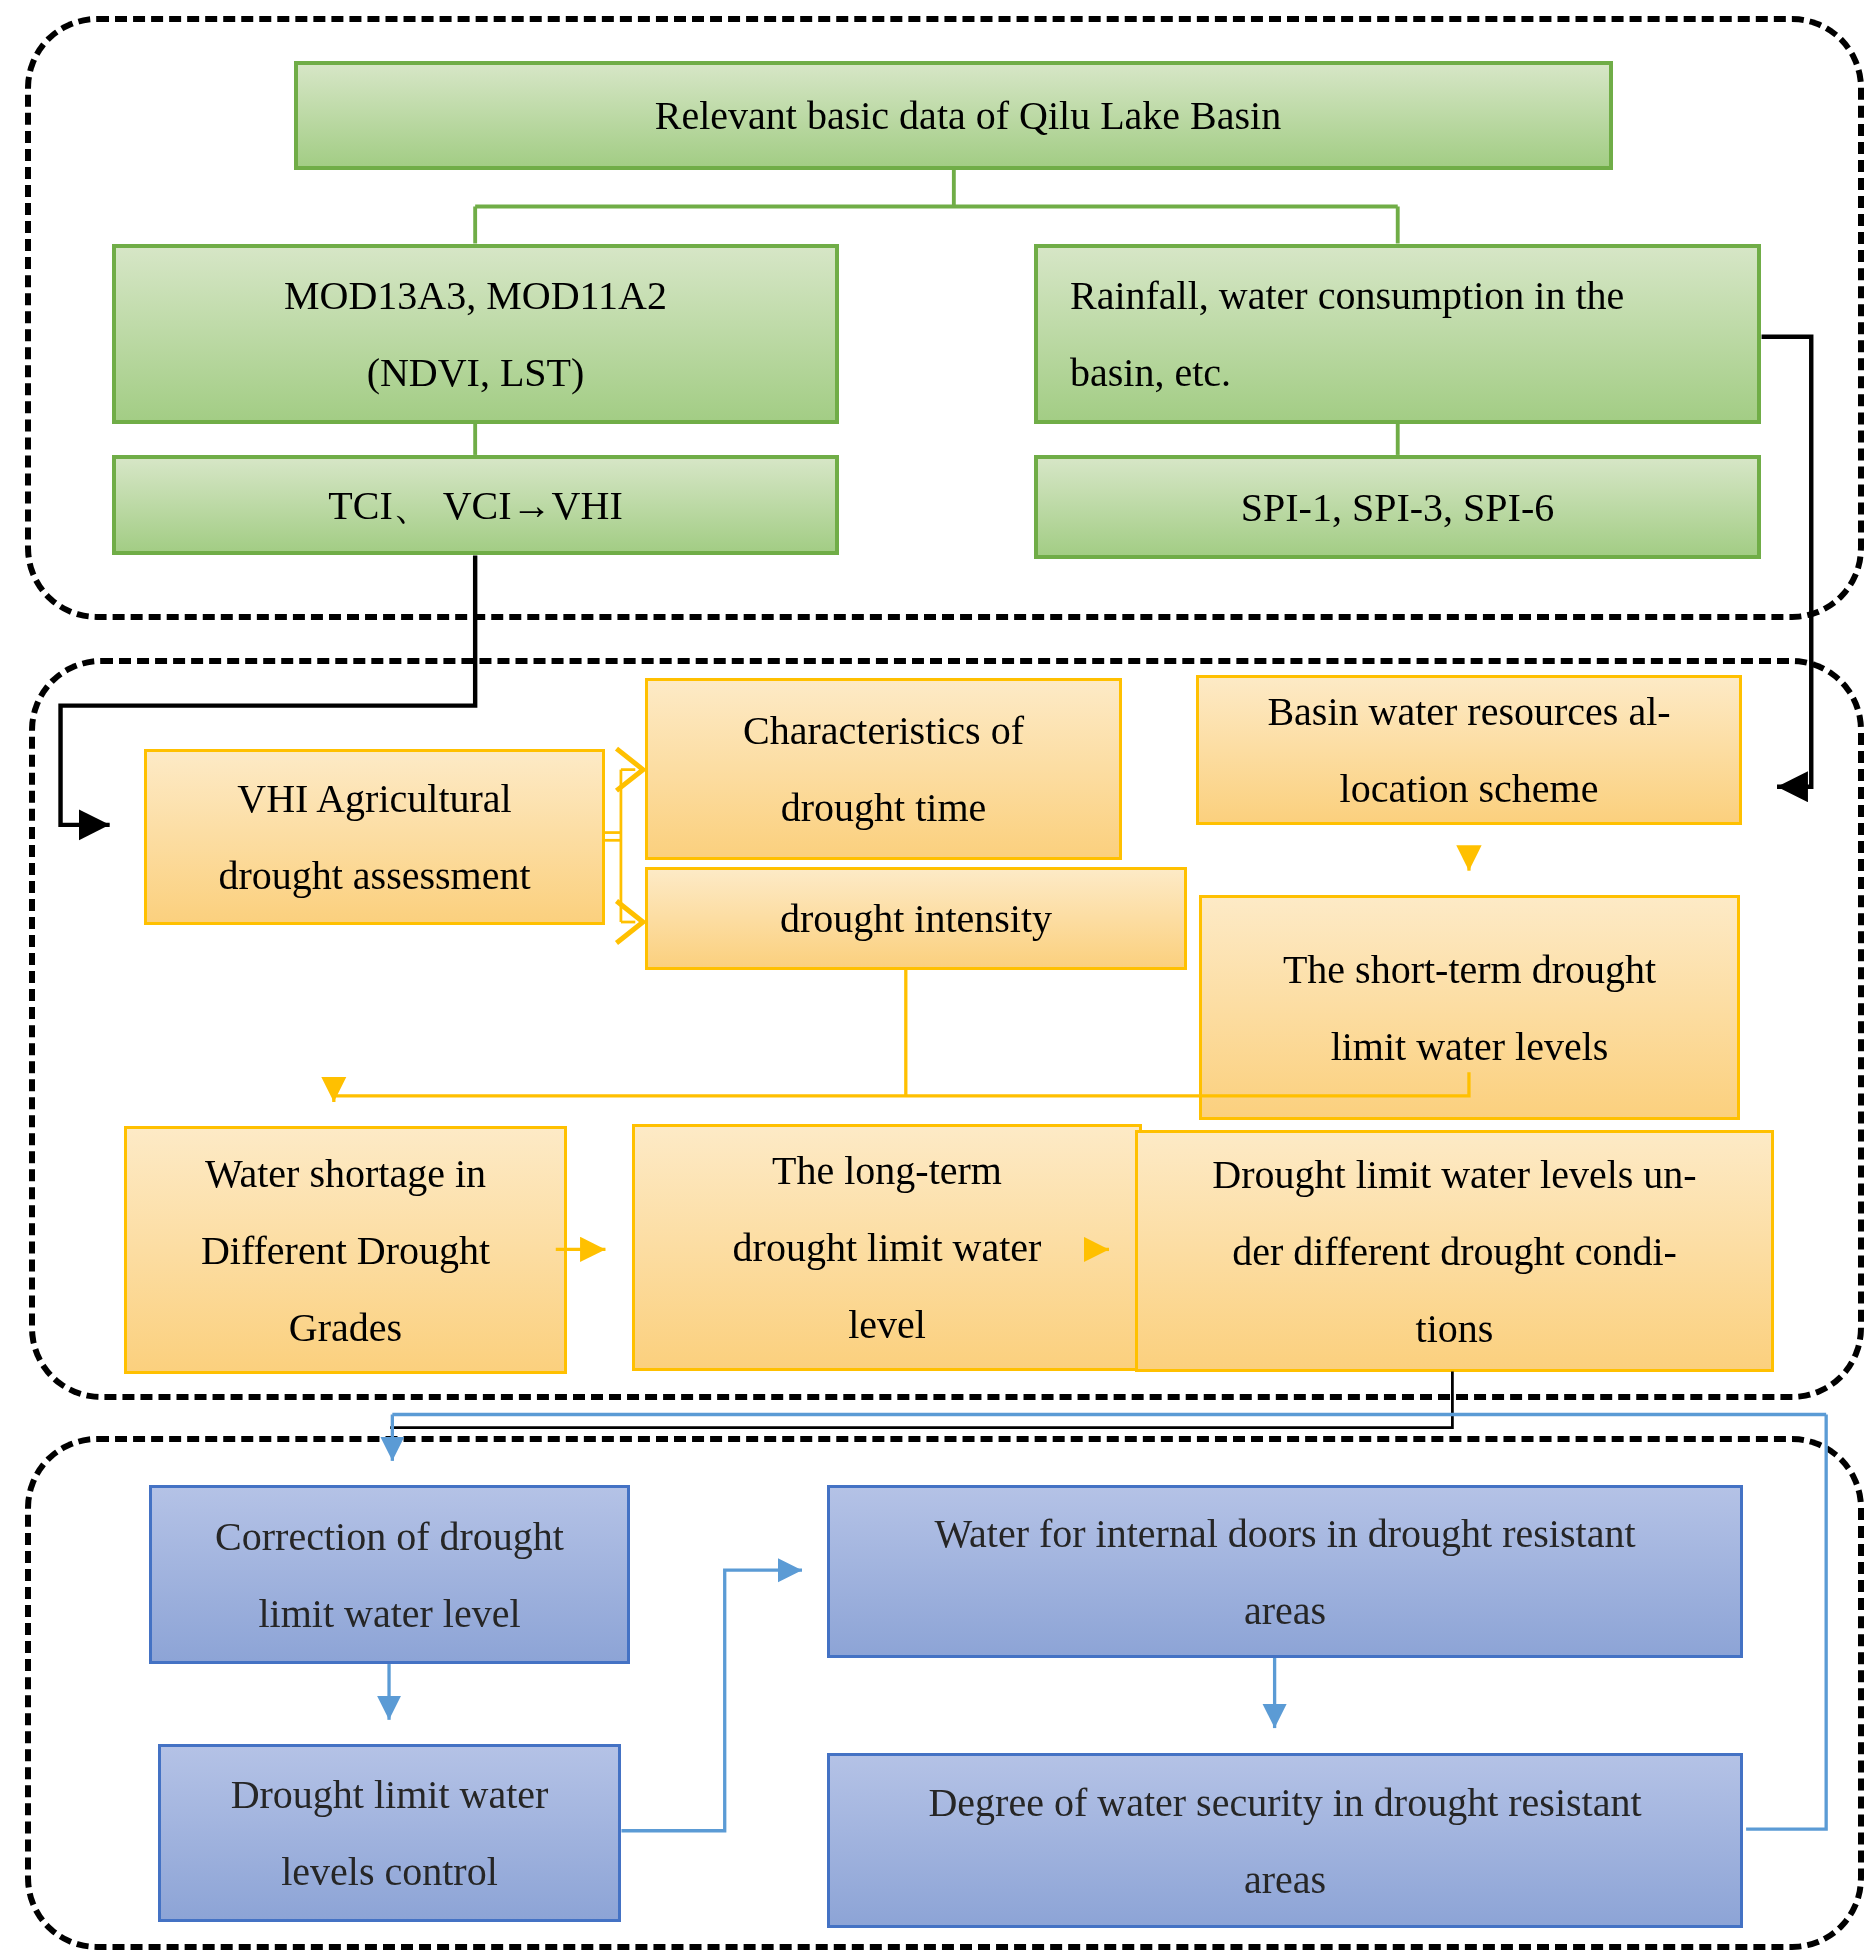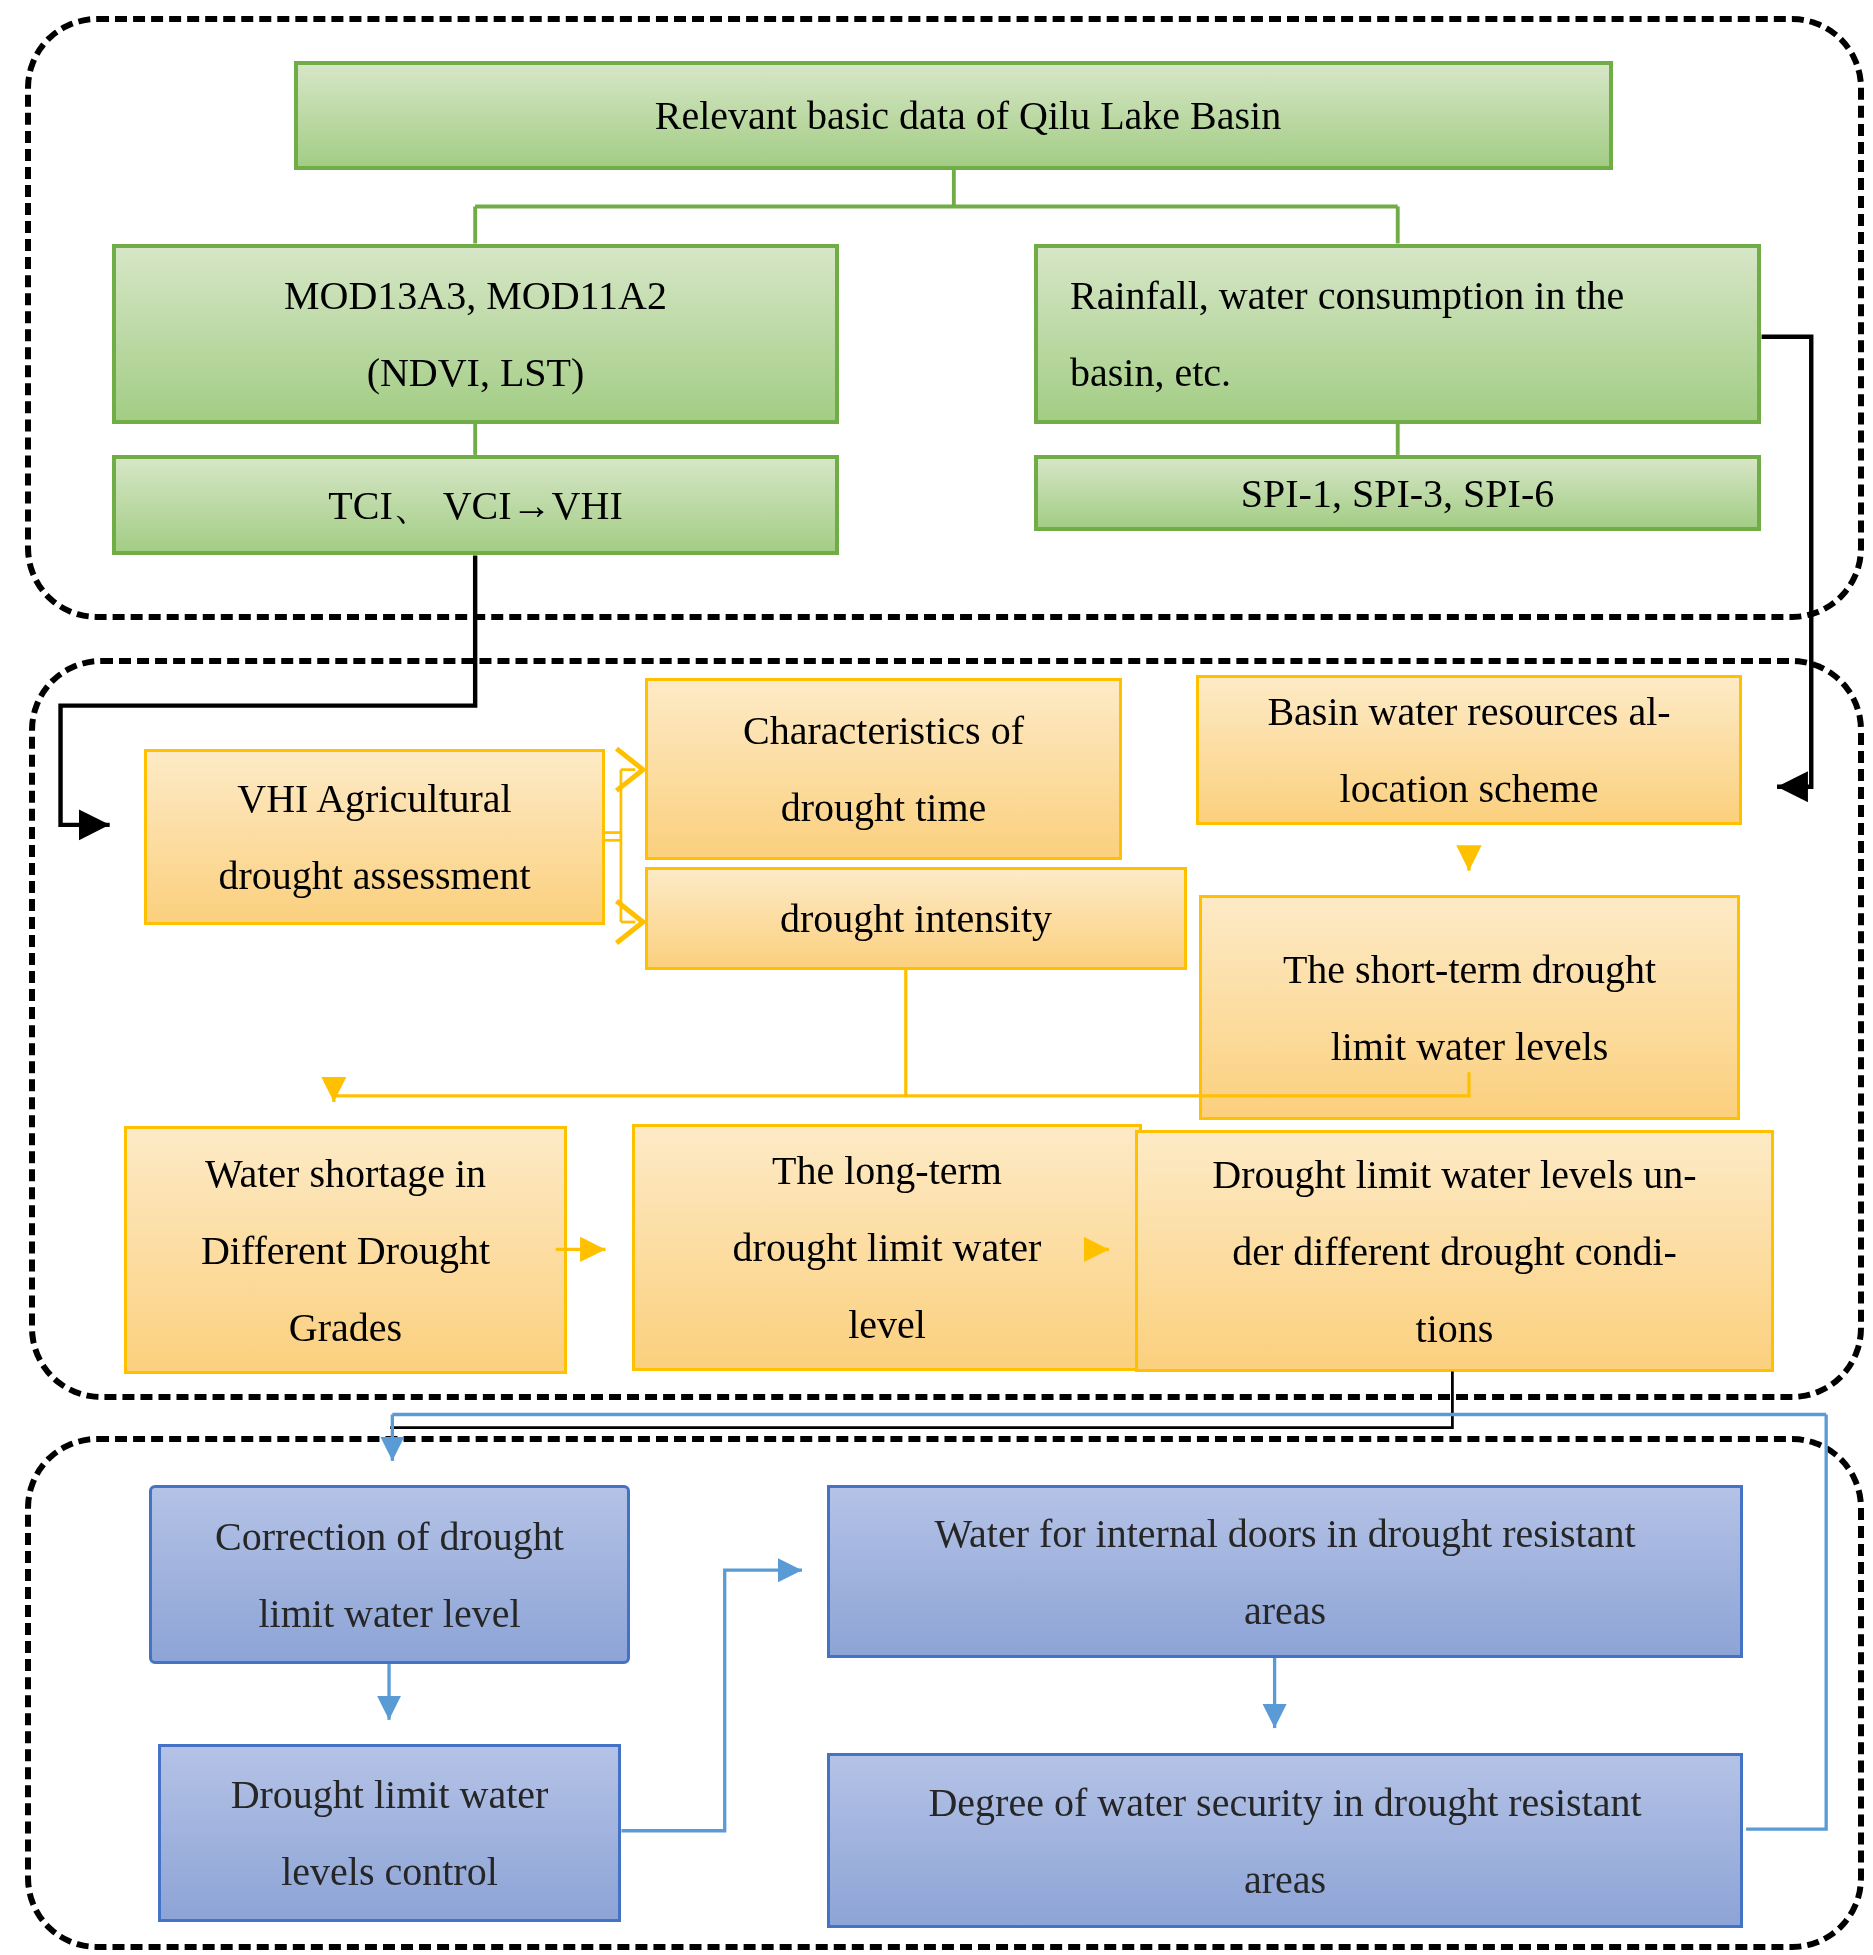--- a/index.html
+++ b/index.html
@@ -34,21 +34,21 @@
     <div class="ln">MOD13A3, MOD11A2</div>
     <div class="ln">(NDVI, LST)</div>
   </div>
   <div class="box green left-align" style="left:1034px;top:244px;width:727px;height:180px;">
     <div class="ln">Rainfall, water consumption in the</div>
     <div class="ln">basin, etc.</div>
   </div>
   <div class="box green" style="left:112px;top:455px;width:727px;height:100px;">
     <div class="ln">TCI、 VCI→VHI</div>
   </div>
-  <div class="box green" style="left:1034px;top:455px;width:727px;height:76px;">
+  <div class="box green" style="left:1034px;top:455px;width:727px;height:104px;">
     <div class="ln">SPI-1, SPI-3, SPI-6</div>
   </div>
 
   <div class="box orange" style="left:144px;top:749px;width:461px;height:176px;">
     <div class="ln">VHI Agricultural</div>
     <div class="ln">drought assessment</div>
   </div>
   <div class="box orange" style="left:645px;top:678px;width:477px;height:182px;">
     <div class="ln">Characteristics of</div>
     <div class="ln">drought time</div>
@@ -73,21 +73,21 @@
     <div class="ln">The long-term</div>
     <div class="ln">drought limit water</div>
     <div class="ln">level</div>
   </div>
   <div class="box orange" style="left:1135px;top:1130px;width:639px;height:242px;">
     <div class="ln">Drought limit water levels un-</div>
     <div class="ln">der different drought condi-</div>
     <div class="ln">tions</div>
   </div>
 
-  <div class="box blue" style="left:149px;top:1485px;width:481px;height:179px;border-radius:6px;">
+  <div class="box blue" style="left:149px;top:1485px;width:481px;height:179px;">
     <div class="ln">Correction of drought</div>
     <div class="ln">limit water level</div>
   </div>
   <div class="box blue" style="left:158px;top:1744px;width:463px;height:178px;">
     <div class="ln">Drought limit water</div>
     <div class="ln">levels control</div>
   </div>
   <div class="box blue" style="left:827px;top:1485px;width:916px;height:173px;">
     <div class="ln">Water for internal doors in drought resistant</div>
     <div class="ln">areas</div>

